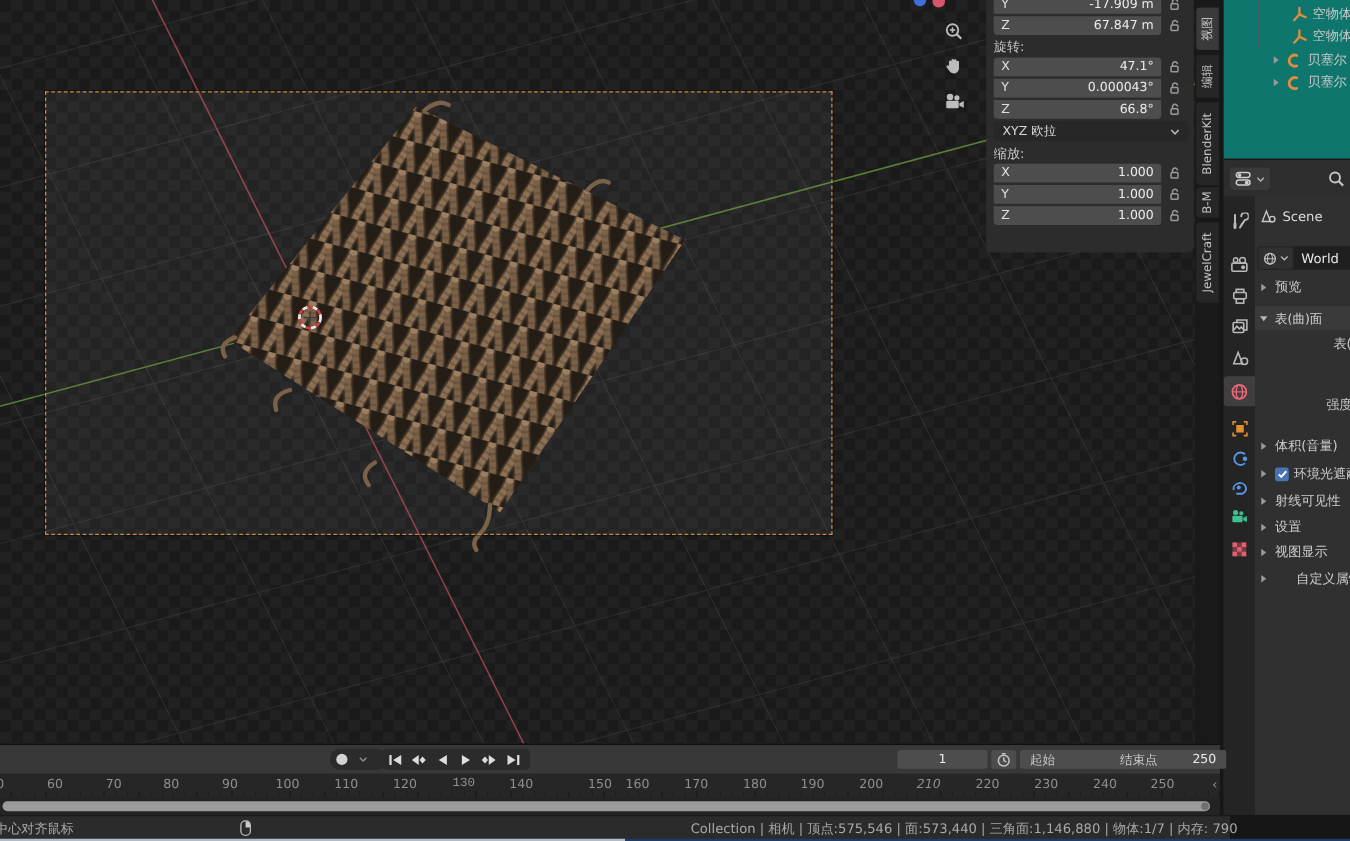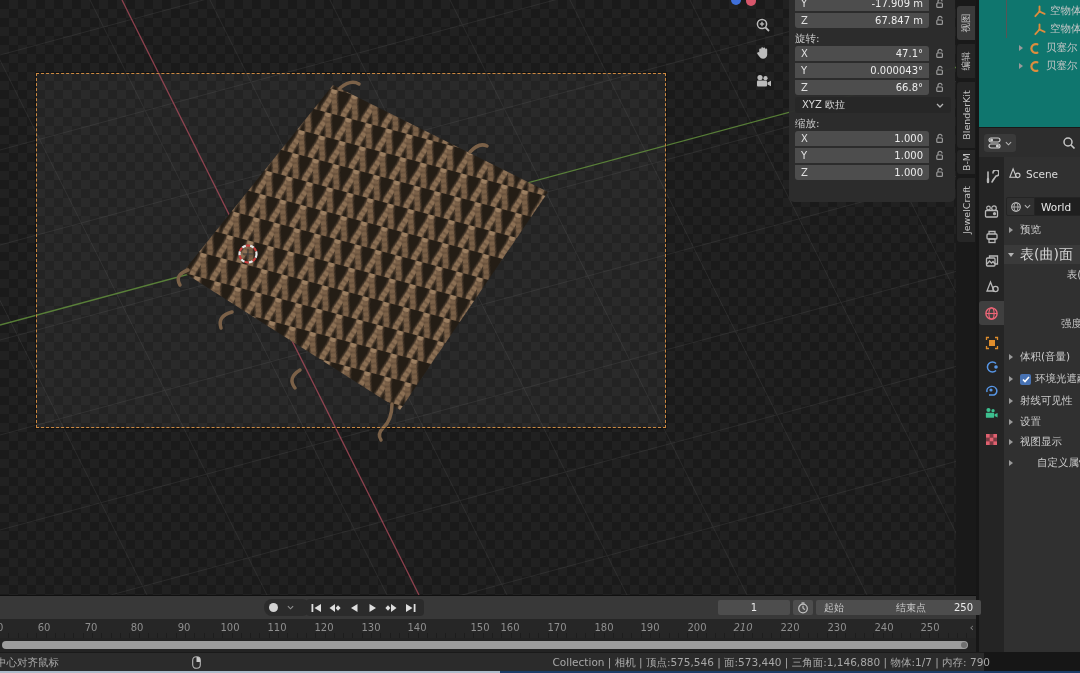--- a/index.html
+++ b/index.html
@@ -455,21 +455,21 @@
         <div style="flex:1;height:17px;background:#1f1f1f;border:1px solid #242424;border-left:none;display:flex;align-items:center;padding-left:6px;color:#e8e8e8;font-size:10.5px;min-width:40px;">
             <span>World</span>
           </div>
       </div>
       <div class="p-row" style="top:66px;">
         <span class="tri-r" style="margin-left:5px;"></span>
         <span style="margin-left:7px;">预览</span>
       </div>
       <div class="sec-hdr" style="top:88px;">
         <span class="tri-d" style="margin-left:4px;"></span>
-        <span style="margin-left:6px;font-size:14px;color:#d5d5d5;">表(曲)面</span>
+        <span style="margin-left:6px;font-size:10px;color:#d5d5d5;">表(曲)面</span>
       </div>
       <div class="p-row" style="top:118px;">
           <span class="p-right">表(曲)</span>
         </div>
       <div class="p-row" style="top:145px;"></div>
       <div class="p-row" style="top:167px;">
           <span class="p-right">强度/力</span>
         </div>
 
       <div class="p-row" style="top:193px;">
@@ -574,21 +574,21 @@
     </div>
     <div id="tl-ruler">
       <span class="ruler-num" style="left:-3px;">50</span>
       <span class="ruler-num" style="left:44px;">60</span>
       <span class="ruler-num" style="left:91px;">70</span>
       <span class="ruler-num" style="left:137px;">80</span>
       <span class="ruler-num" style="left:184px;">90</span>
       <span class="ruler-num" style="left:230px;">100</span>
       <span class="ruler-num" style="left:277px;">110</span>
       <span class="ruler-num" style="left:324px;">120</span>
-      <span class="ruler-num" style="left:371px;">130</span>
+      <span class="ruler-num" style="left:371px;font-family:Liberation Mono, monospace;">130</span>
       <span class="ruler-num" style="left:417px;">140</span>
       <span class="ruler-num" style="left:480px;text-align:right;">150</span>
       <span class="ruler-num" style="left:510px;">160</span>
       <span class="ruler-num" style="left:557px;">170</span>
       <span class="ruler-num" style="left:604px;">180</span>
       <span class="ruler-num" style="left:650px;">190</span>
       <span class="ruler-num" style="left:697px;">200</span>
       <span class="ruler-num" style="left:743px;font-style:italic;">210</span>
       <span class="ruler-num" style="left:790px;">220</span>
       <span class="ruler-num" style="left:837px;">230</span>

